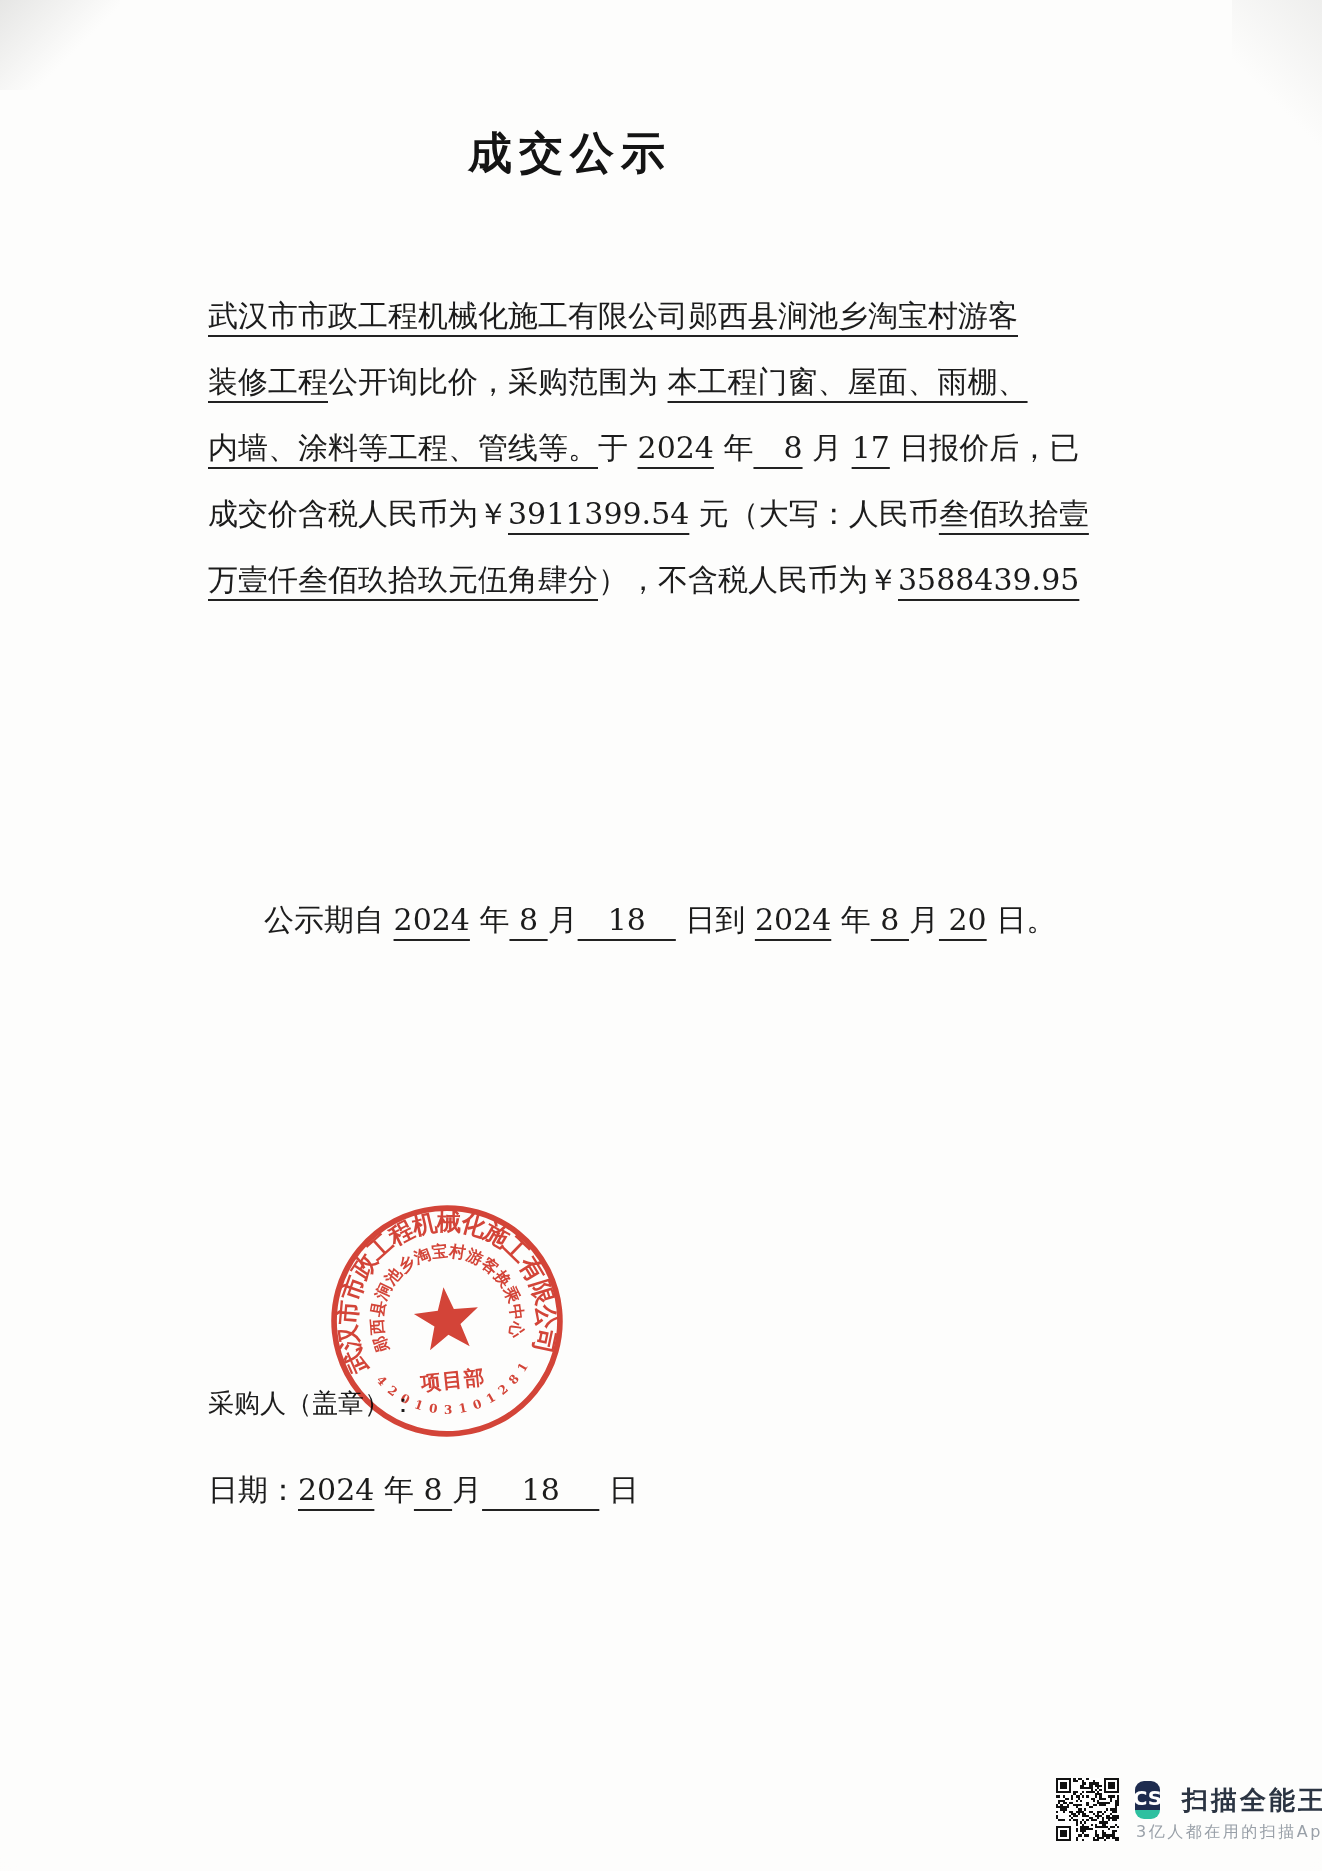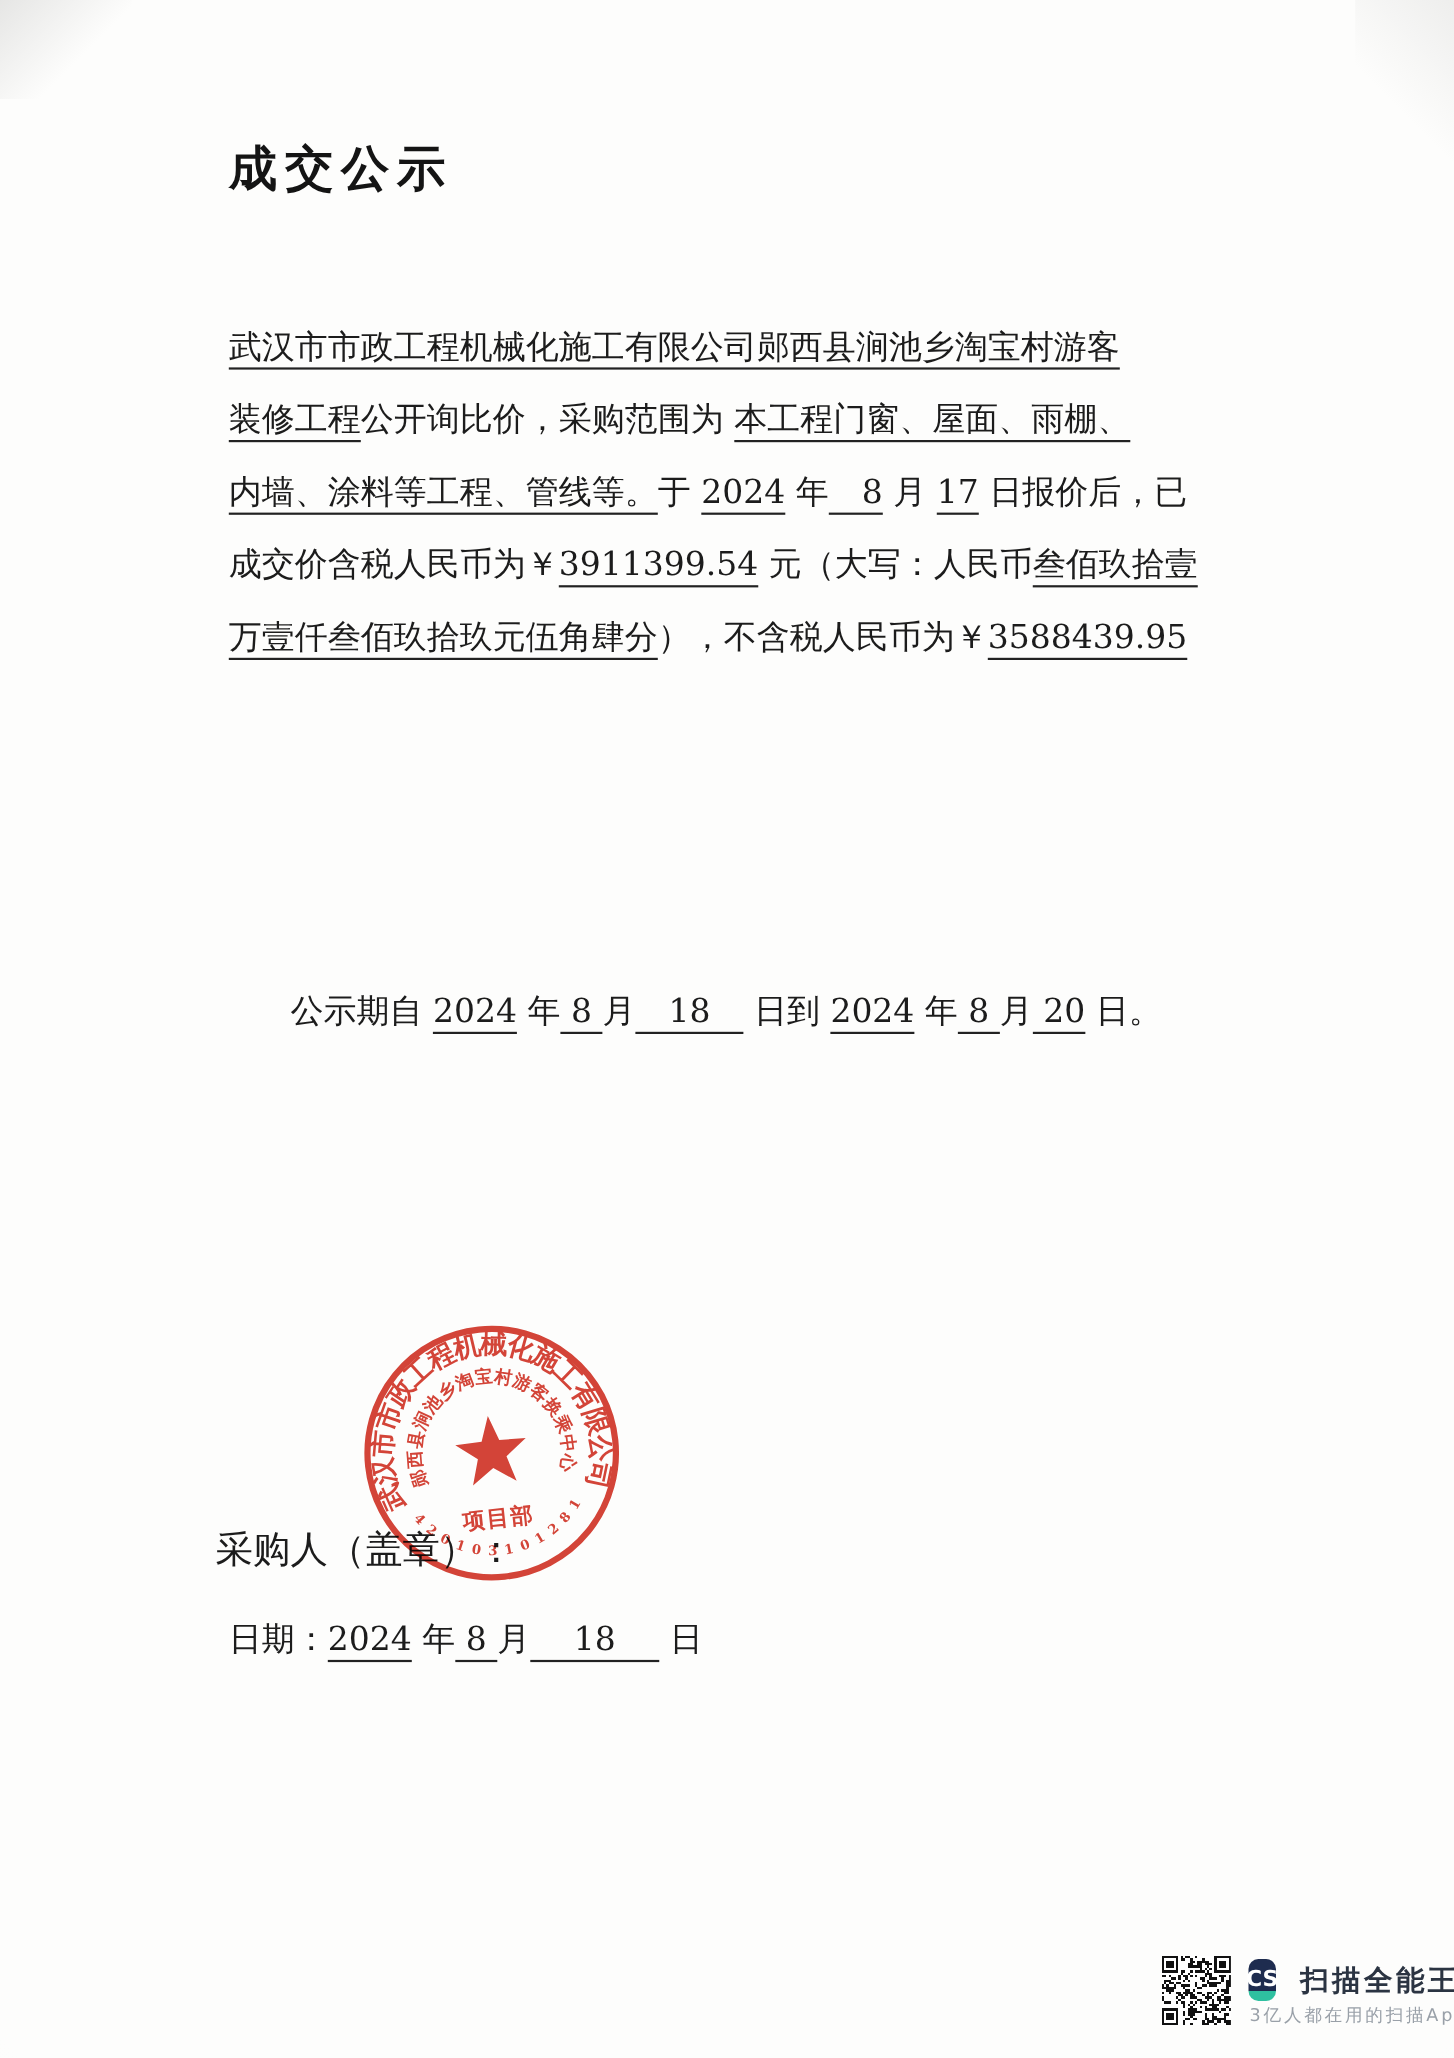--- a/index.html
+++ b/index.html
@@ -17,41 +17,42 @@
   .corner-shade-tl {
     position:absolute; left:0; top:0; width:120px; height:90px;
     background:linear-gradient(135deg, rgba(160,160,158,.25), transparent 60%);
   }
   .corner-shade-tr {
     position:absolute; right:0; top:0; width:90px; height:160px;
     background:linear-gradient(225deg, rgba(170,170,168,.18), transparent 60%);
   }
   .title {
     position:absolute; left:208px; top:124px; width:724px;
+    text-align:center;
     font-size:44px; font-weight:bold; letter-spacing:7px;
     color:#141414;
   }
   .body-text {
     position:absolute; left:208px; top:283px; width:730px;
     font-size:30px; line-height:66px;
   }
   .line { white-space:pre; }
   .u {
     text-decoration:underline;
     text-underline-offset:9px;
     text-decoration-thickness:2px;
     text-decoration-color:#222;
   }
   .notice-line {
     position:absolute; left:264px; top:897px;
     font-size:30px; line-height:46px; white-space:pre;
   }
   .sig-purchaser {
-    position:absolute; left:196px; top:1386px;
-    font-size:34px; white-space:pre;text-align:right;
+    position:absolute; left:208px; top:1386px;
+    font-size:26px; white-space:pre;text-align:right;
   }
   .sig-date {
     position:absolute; left:208px; top:1470px;
     font-size:30px; white-space:pre;
   }
   
   .seal {
     position:absolute; left:326px; top:1200px;
     width:242px; height:242px;
     transform:rotate(-6deg);

